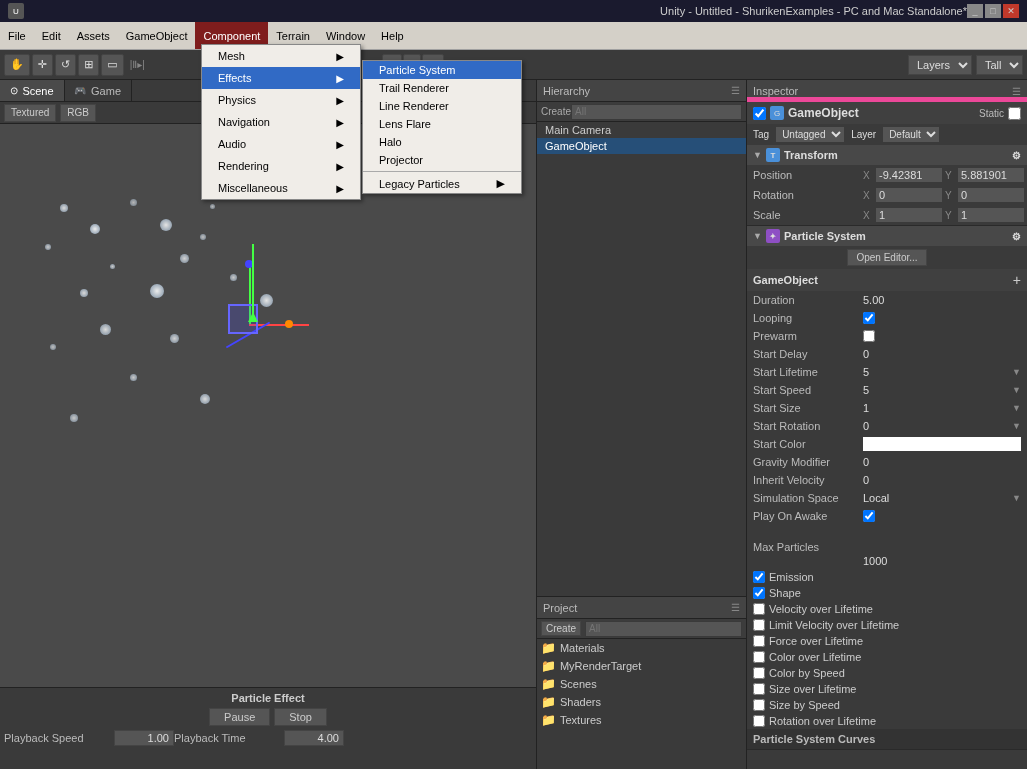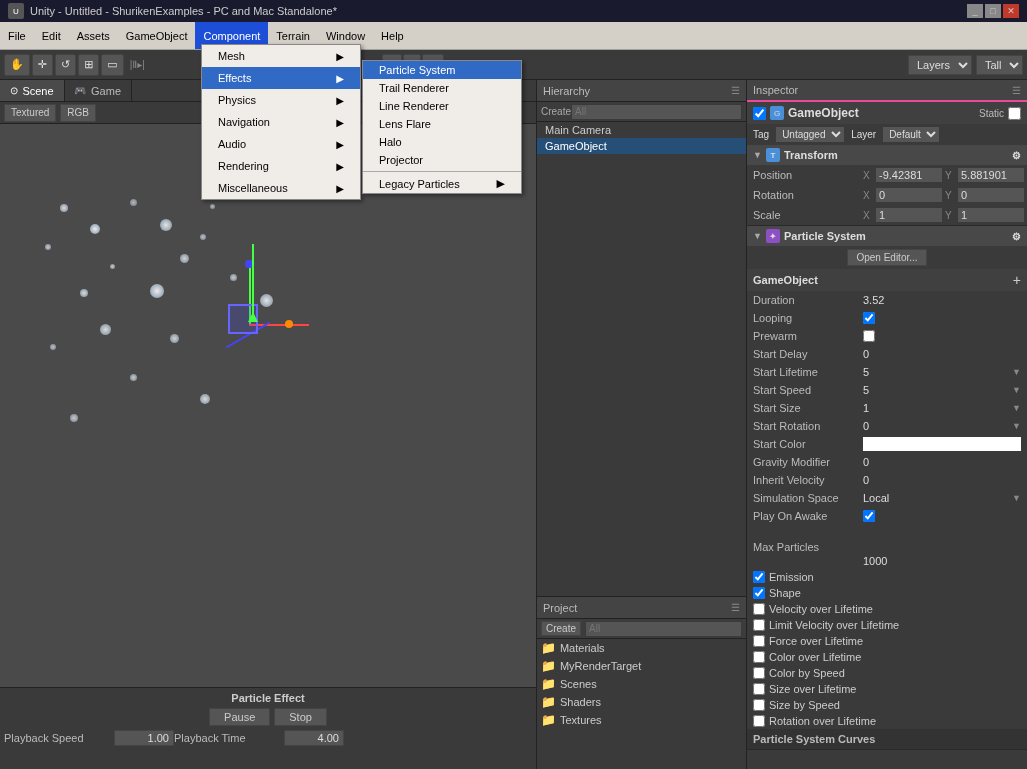--- a/index.html
+++ b/index.html
@@ -1,31 +1,31 @@
 <!DOCTYPE html>
 <html><head>
   <meta charset="utf-8">
   <style>
     * { margin: 0; padding: 0; box-sizing: border-box; }
     body { width: 1027px; height: 769px; overflow: hidden; font-family: 'Segoe UI', Arial, sans-serif; font-size: 11px; background: #3c3c3c; color: #ddd; }
 
     
     #titlebar { background: #1a1a2e; height: 22px; display: flex; align-items: center; padding: 0 8px; color: #ccc; font-size: 11px; }
-    #titlebar .title { flex: 1; text-align: left; }
+    #titlebar .title { flex: 1; text-align: right; }
     #titlebar .win-buttons { display: flex; gap: 2px; }
     #titlebar .win-btn { width: 16px; height: 14px; display: flex; align-items: center; justify-content: center; font-size: 9px; cursor: pointer; }
     #titlebar .win-btn.minimize { background: #888; }
     #titlebar .win-btn.maximize { background: #888; }
     #titlebar .win-btn.close { background: #c0392b; }
     #titlebar .unity-logo { width: 16px; height: 16px; background: #555; border-radius: 2px; margin-right: 6px; display: flex; align-items: center; justify-content: center; font-size: 8px; color: #fff; }
 
     
     #menubar { background: #d4d0c8; height: 28px; display: flex; align-items: center; color: #000; font-size: 11px; border-bottom: 1px solid #a0a0a0; }
     .menu-item { padding: 2px 8px; cursor: pointer; height: 100%; display: flex; align-items: center; }
-    .menu-item.active { background: #1d4ed8; color: #fff; }
+    .menu-item.active { background: #7f1d1d; color: #fff; }
 
     
     #toolbar { background: #3a3a3a; height: 30px; display: flex; align-items: center; padding: 0 4px; gap: 2px; border-bottom: 1px solid #222; }
     .toolbar-btn { background: #555; border: 1px solid #444; color: #ddd; padding: 2px 5px; cursor: pointer; font-size: 11px; height: 22px; display: flex; align-items: center; justify-content: center; border-radius: 2px; }
     .toolbar-play-group { display: flex; gap: 1px; margin: 0 auto; }
     .toolbar-right { display: flex; gap: 4px; align-items: center; margin-left: auto; }
     .toolbar-select { background: #555; border: 1px solid #444; color: #ddd; height: 20px; font-size: 11px; padding: 0 4px; }
 
     
     #main { display: flex; width: 1027px; height: 717px; }
@@ -63,21 +63,21 @@
     .hier-btn { background: none; border: none; color: #aaa; cursor: pointer; font-size: 10px; }
 
     #project-panel { height: 200px; background: #3a3a3a; overflow: hidden; }
     #project-header { background: #444; height: 22px; display: flex; align-items: center; padding: 0 6px; font-size: 11px; color: #bbb; border-bottom: 1px solid #222; }
     .project-toolbar { height: 20px; background: #3c3c3c; display: flex; align-items: center; padding: 0 4px; border-bottom: 1px solid #222; gap: 4px; font-size: 10px; }
     .proj-folder { padding: 2px 4px; cursor: pointer; font-size: 11px; color: #ccc; display: flex; align-items: center; gap: 4px; }
     .folder-icon { color: #e6b84a; font-size: 12px; }
 
     
     #inspector-panel { width: 280px; background: #3a3a3a; display: flex; flex-direction: column; overflow: hidden; }
-    #inspector-header { background: #444; height: 22px; display: flex; align-items: center; padding: 0 6px; font-size: 11px; color: #bbb; border-bottom: 2px solid #ec4899; }
+    #inspector-header { background: #444; height: 22px; display: flex; align-items: flex-end; padding: 0 6px; font-size: 11px; color: #bbb; border-bottom: 5px solid #ec4899; }
     #inspector-content { flex: 1; overflow-y: auto; overflow-x: hidden; }
     #inspector-content::-webkit-scrollbar { width: 8px; }
     #inspector-content::-webkit-scrollbar-track { background: #3a3a3a; }
     #inspector-content::-webkit-scrollbar-thumb { background: #666; }
 
     
     .insp-section { border-bottom: 1px solid #2a2a2a; }
     .insp-section-header { background: #484848; padding: 3px 6px; display: flex; align-items: center; gap: 4px; font-size: 11px; color: #ddd; font-weight: bold; cursor: pointer; }
     .insp-fold-arrow { color: #aaa; font-size: 9px; }
     .insp-row { display: flex; align-items: center; padding: 2px 6px; min-height: 18px; }
@@ -375,21 +375,21 @@
         </div>
         <button class="open-editor-btn">Open Editor...</button>
         <div class="ps-header">
           <span class="ps-name">GameObject</span>
           <button class="ps-add-btn">+</button>
         </div>
         <div id="ps-fields">
             <div class="insp-row">
               <span class="insp-label">Duration</span>
               <div style="flex:1;display:flex;align-items:center;">
-                <span style="color:#ddd;font-size:11px;">3.52</span>
+                <span style="color:#ddd;font-size:11px;">5.00</span>
               </div>
             </div>
             <div class="insp-row">
               <span class="insp-label">Looping</span>
               <div style="flex:1;display:flex;align-items:center;">
                 <input type="checkbox" checked="" class="insp-checkbox" style="">
               </div>
             </div>
             <div class="insp-row">
               <span class="insp-label">Prewarm</span>

